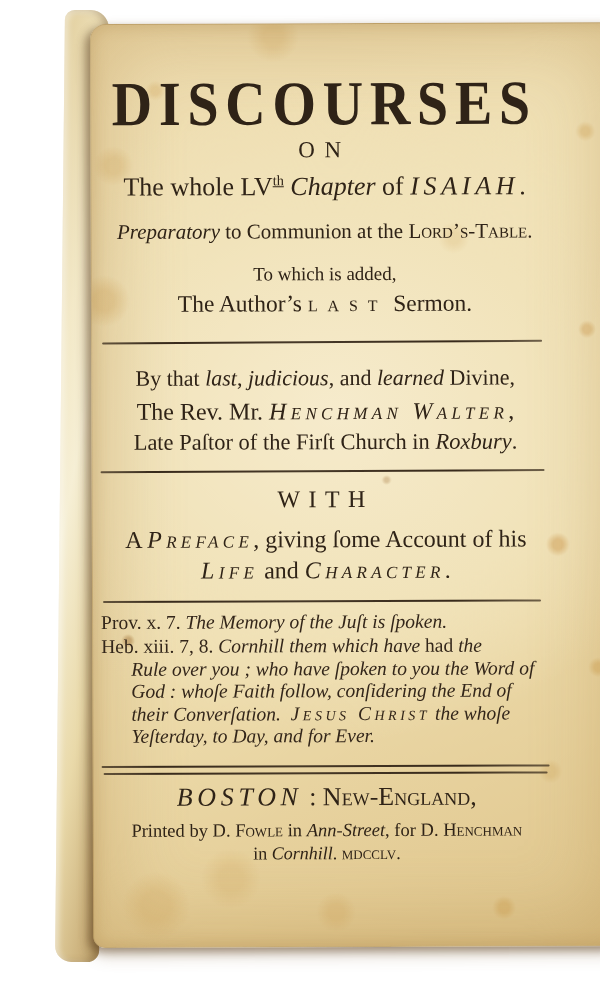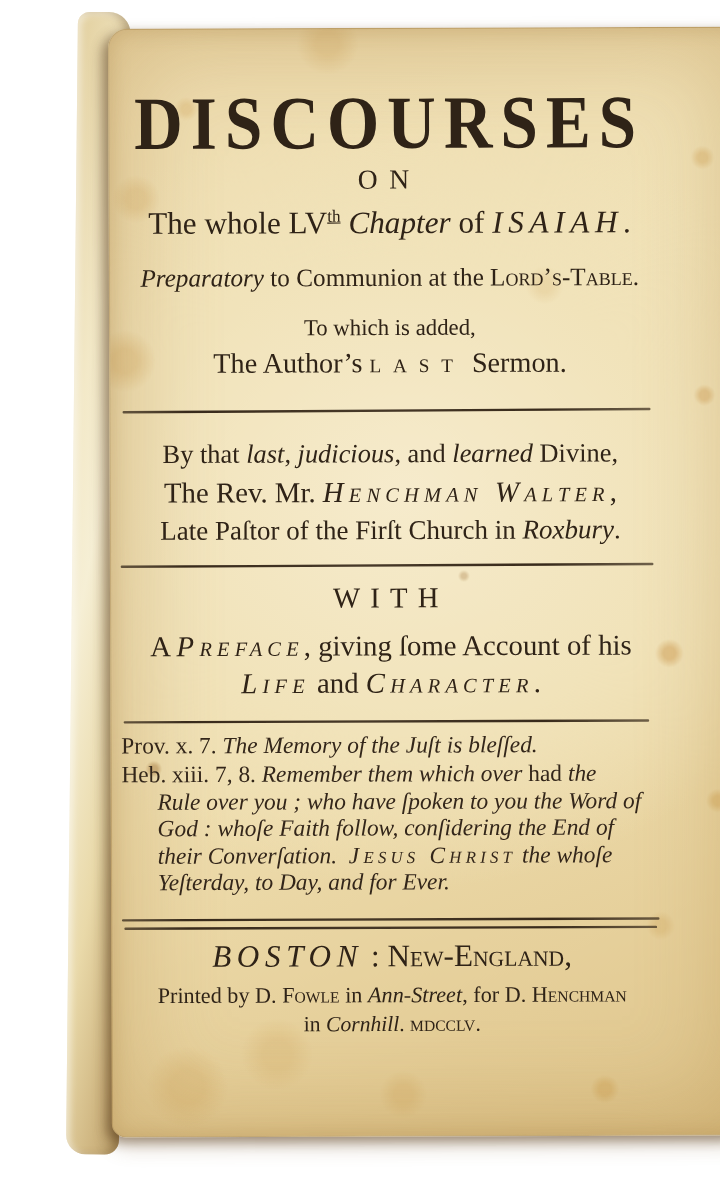--- a/index.html
+++ b/index.html
@@ -143,23 +143,23 @@
       <div class="rule rule-2"></div>
 
       <div class="line center l-with">WITH</div>
 
       <div class="line center l-preface1"><span>A </span><span class="seg-sc seg-lsp">Preface</span><span>, giving ſome Account of his</span></div>
 
       <div class="line center l-preface2"><span class="seg-sc seg-lsp">Life</span><span> and </span><span class="seg-sc seg-lsp">Character</span><span>.</span></div>
 
       <div class="rule rule-3"></div>
 
-      <div class="line left scripture l-prov"><span>Prov. x. 7. </span><span class="seg-i">The Memory of the Juſt is bleſſed.</span></div>
+      <div class="line left scripture l-prov"><span>Prov. x. 7. </span><span class="seg-i">The Memory of the Juſt is ſpoken.</span></div>
 
-      <div class="line left scripture l-heb1"><span>Heb. xiii. 7, 8. </span><span class="seg-i">Remember them which over </span><span>had </span><span class="seg-i">the</span></div>
+      <div class="line left scripture l-heb1"><span>Heb. xiii. 7, 8. </span><span class="seg-i">Cornhill them which have </span><span>had </span><span class="seg-i">the</span></div>
 
       <div class="line left scripture italic-line l-heb2">Rule over you ; who have ſpoken to you the Word of</div>
 
       <div class="line left scripture italic-line l-heb3">God : whoſe Faith follow, conſidering the End of</div>
 
       <div class="line left scripture l-heb4"><span class="seg-i">their Converſation.&nbsp; </span><span class="seg-sc seg-lsp">Jesus Christ</span><span class="seg-i"> the whoſe</span></div>
 
       <div class="line left scripture italic-line l-heb5">Yeſterday, to Day, and for Ever.</div>
 
       <div class="double-rule">

